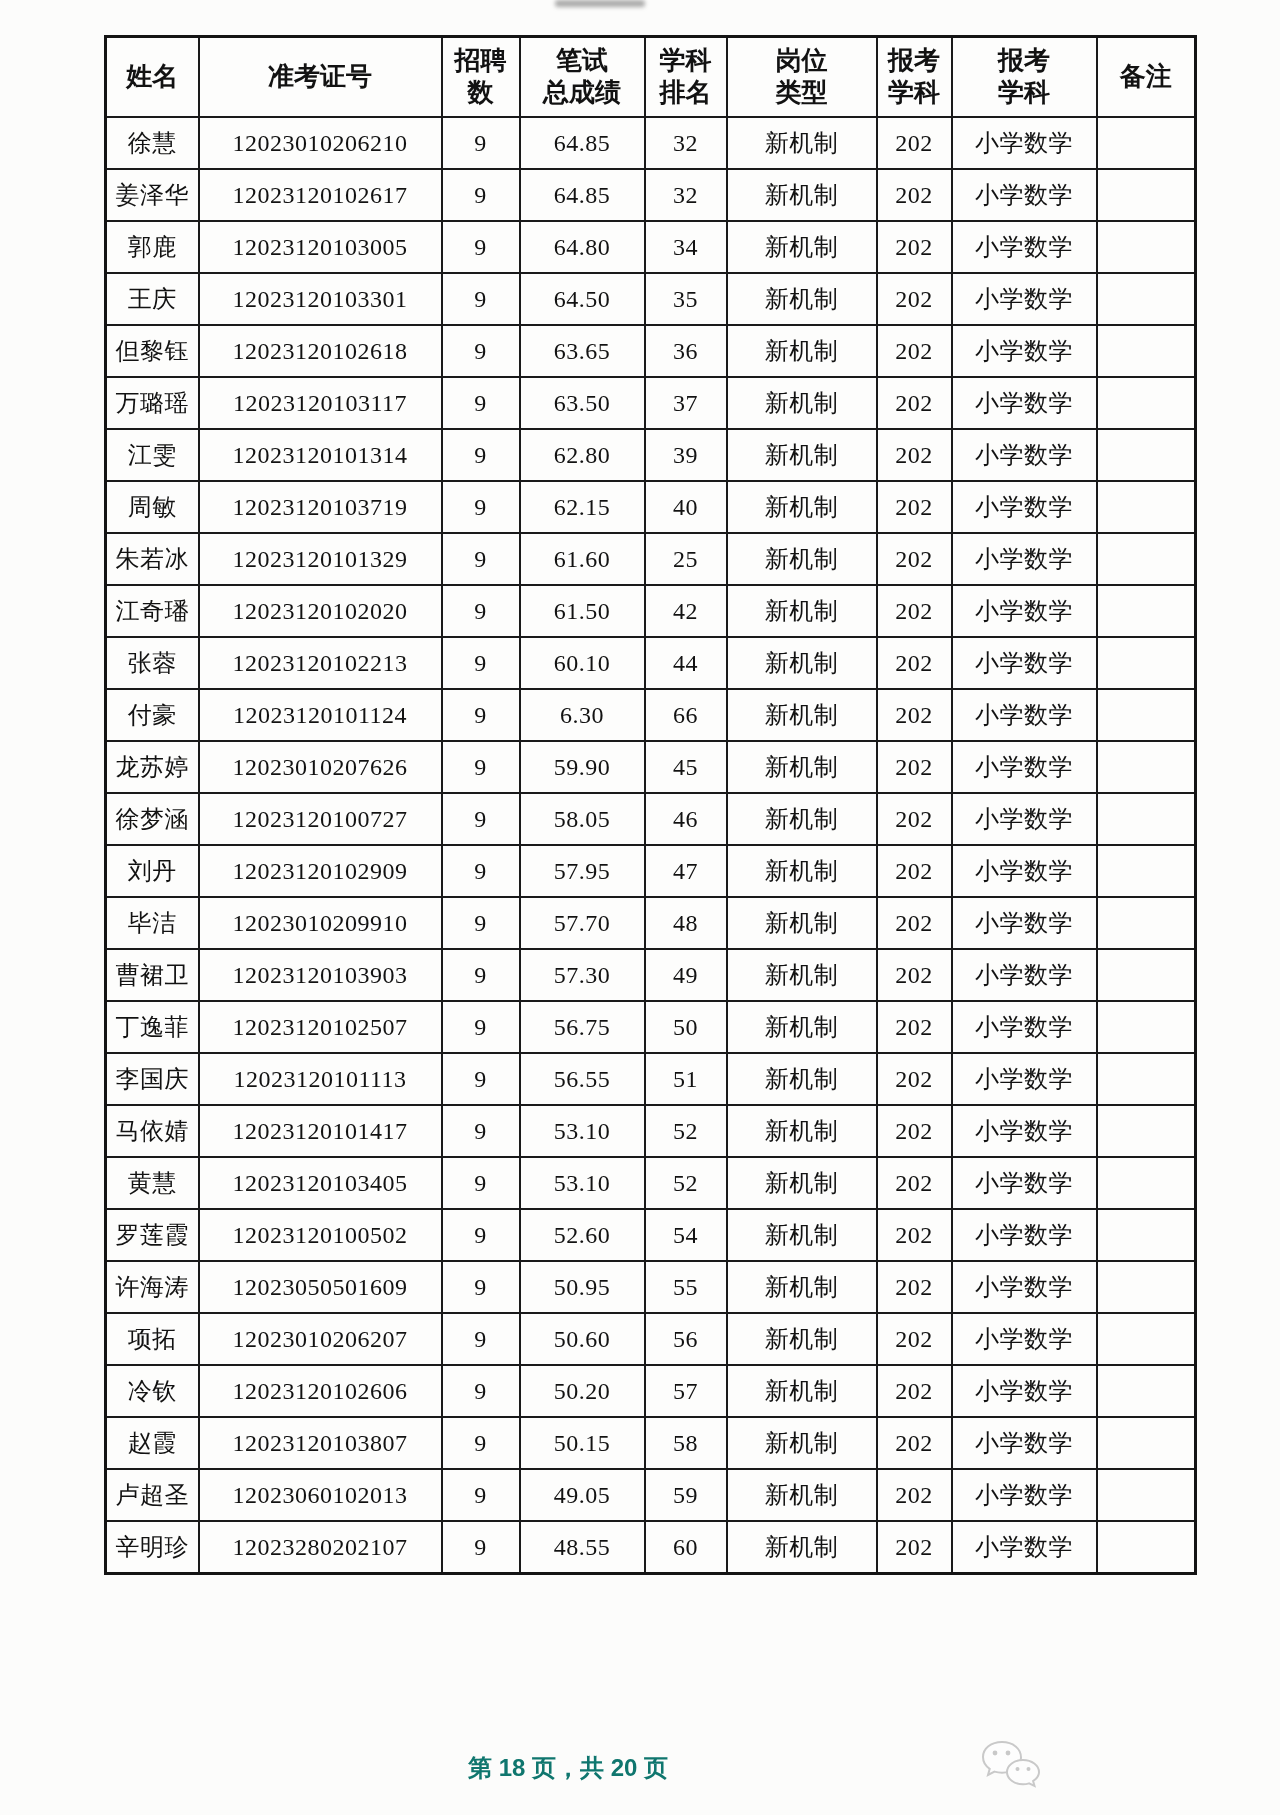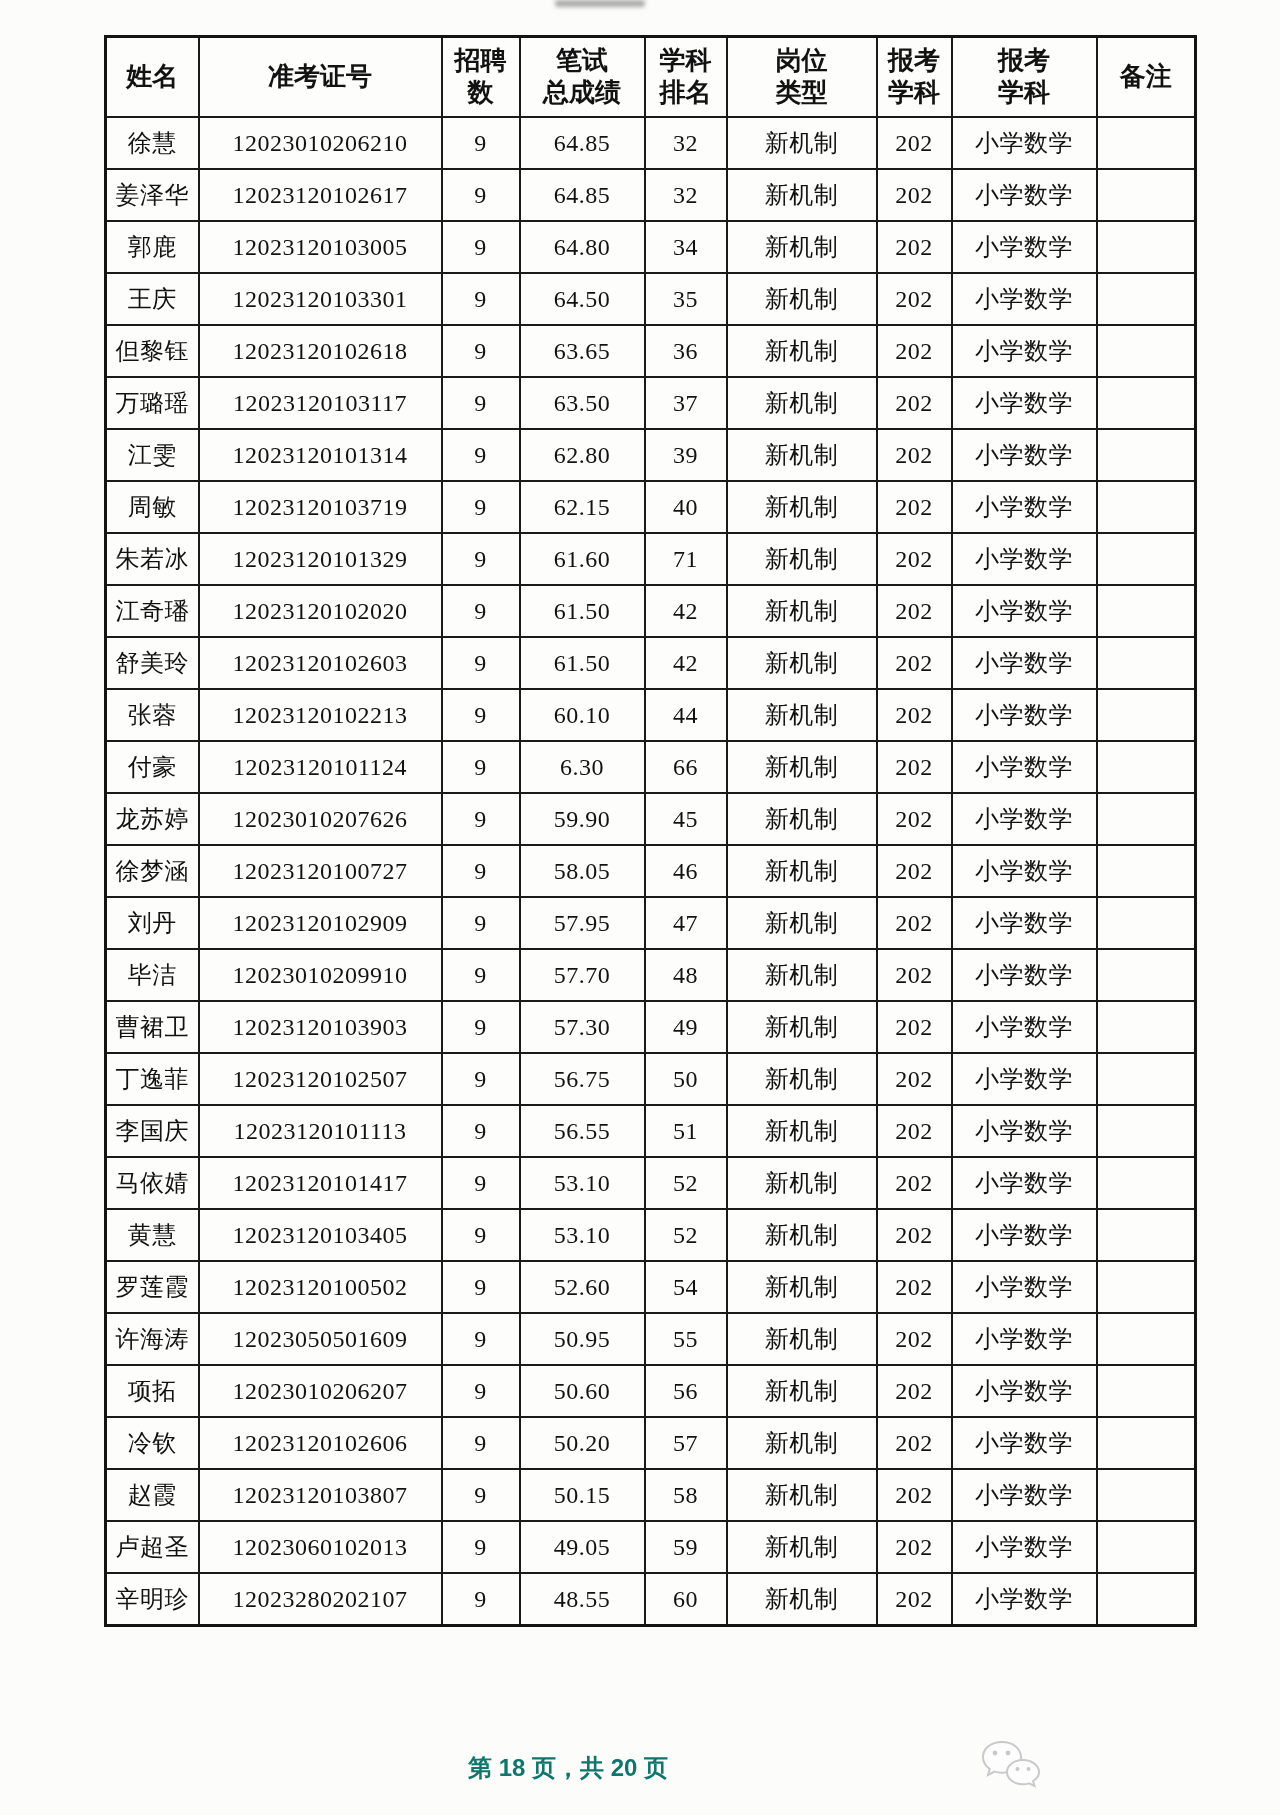--- a/index.html
+++ b/index.html
@@ -216,40 +216,29 @@
       <td class="type">新机制</td>
       <td class="subcode">202</td>
       <td class="subname">小学数学</td>
       <td class="remark"></td>
     </tr>
         <tr>
       <td class="name">朱若冰</td>
       <td class="ticket">12023120101329</td>
       <td class="quota">9</td>
       <td class="score">61.60</td>
-      <td class="rank">71</td>
+      <td class="rank">25</td>
       <td class="type">新机制</td>
       <td class="subcode">202</td>
       <td class="subname">小学数学</td>
       <td class="remark"></td>
     </tr>
         <tr>
       <td class="name">江奇璠</td>
       <td class="ticket">12023120102020</td>
-      <td class="quota">9</td>
-      <td class="score">61.50</td>
-      <td class="rank">42</td>
-      <td class="type">新机制</td>
-      <td class="subcode">202</td>
-      <td class="subname">小学数学</td>
-      <td class="remark"></td>
-    </tr>
-        <tr>
-      <td class="name">舒美玲</td>
-      <td class="ticket">12023120102603</td>
       <td class="quota">9</td>
       <td class="score">61.50</td>
       <td class="rank">42</td>
       <td class="type">新机制</td>
       <td class="subcode">202</td>
       <td class="subname">小学数学</td>
       <td class="remark"></td>
     </tr>
         <tr>
       <td class="name">张蓉</td>

